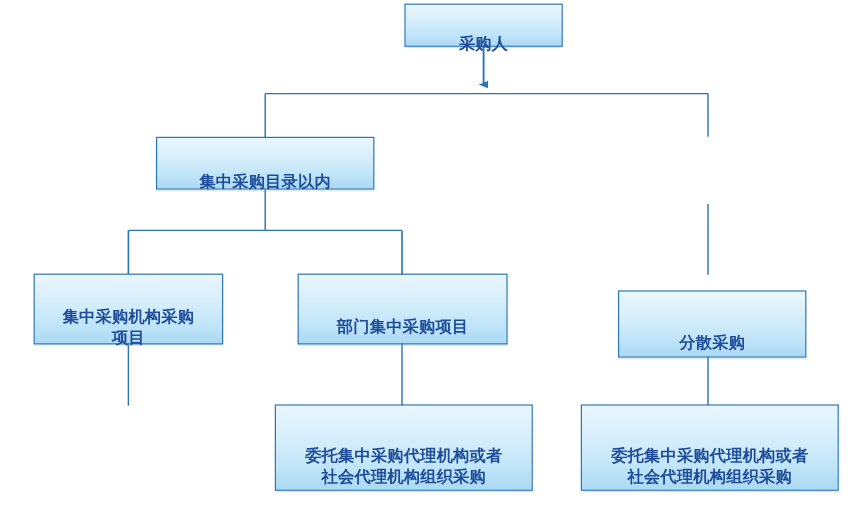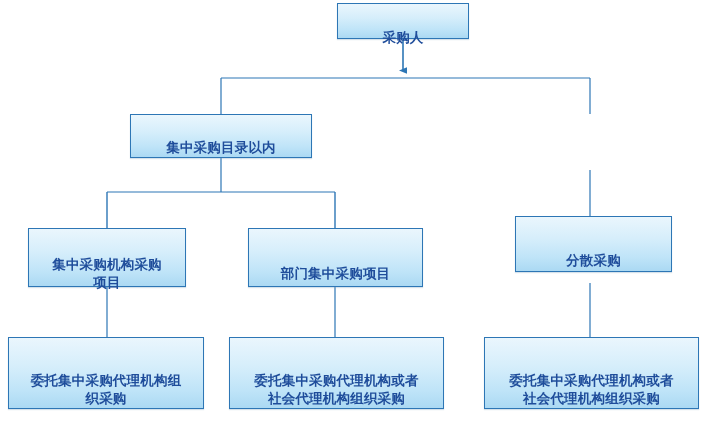--- a/index.html
+++ b/index.html
@@ -77,40 +77,37 @@
 
     <line x1="107" y1="286" x2="107" y2="338" stroke="#2d76b5" stroke-width="1.2"></line>
     <line x1="335" y1="286" x2="335" y2="338" stroke="#2d76b5" stroke-width="1.2"></line>
     <line x1="590" y1="283" x2="590" y2="338" stroke="#2d76b5" stroke-width="1.2"></line>
   </svg>
 
   <div class="node" style="left:337px; top:3px; width:132px; height:36px;">
     <span class="label">采购人</span>
   </div>
 
-  <div class="node" style="left:130px; top:114px; width:182px; height:44px;align-items:flex-end;">
+  <div class="node" style="left:130px; top:114px; width:182px; height:44px;">
     <span class="label">集中采购目录以内</span>
   </div>
 
 
   <div class="node" style="left:248px; top:228px; width:175px; height:59px;">
     <span class="label">部门集中采购项目</span>
   </div>
 
   <div class="node" style="left:28px; top:228px; width:158px; height:59px;">
     <span class="label">集中采购机构采购<br>项目</span>
   </div>
 
-  <div class="node" style="left:515px; top:216px; width:157px; height:56px;">
+  <div class="node" style="left:515px; top:242px; width:157px; height:56px;">
     <span class="label">分散采购</span>
   </div>
 
-  <div class="node" style="left:8px; top:337px; width:196px; height:72px;">
-    <span class="label">委托集中采购代理机构组<br>织采购</span>
-  </div>
 
   <div class="node" style="left:229px; top:337px; width:215px; height:72px;">
     <span class="label">委托集中采购代理机构或者<br>社会代理机构组织采购</span>
   </div>
 
   <div class="node" style="left:484px; top:337px; width:215px; height:72px;">
     <span class="label">委托集中采购代理机构或者<br>社会代理机构组织采购</span>
   </div>
 
 </div>

